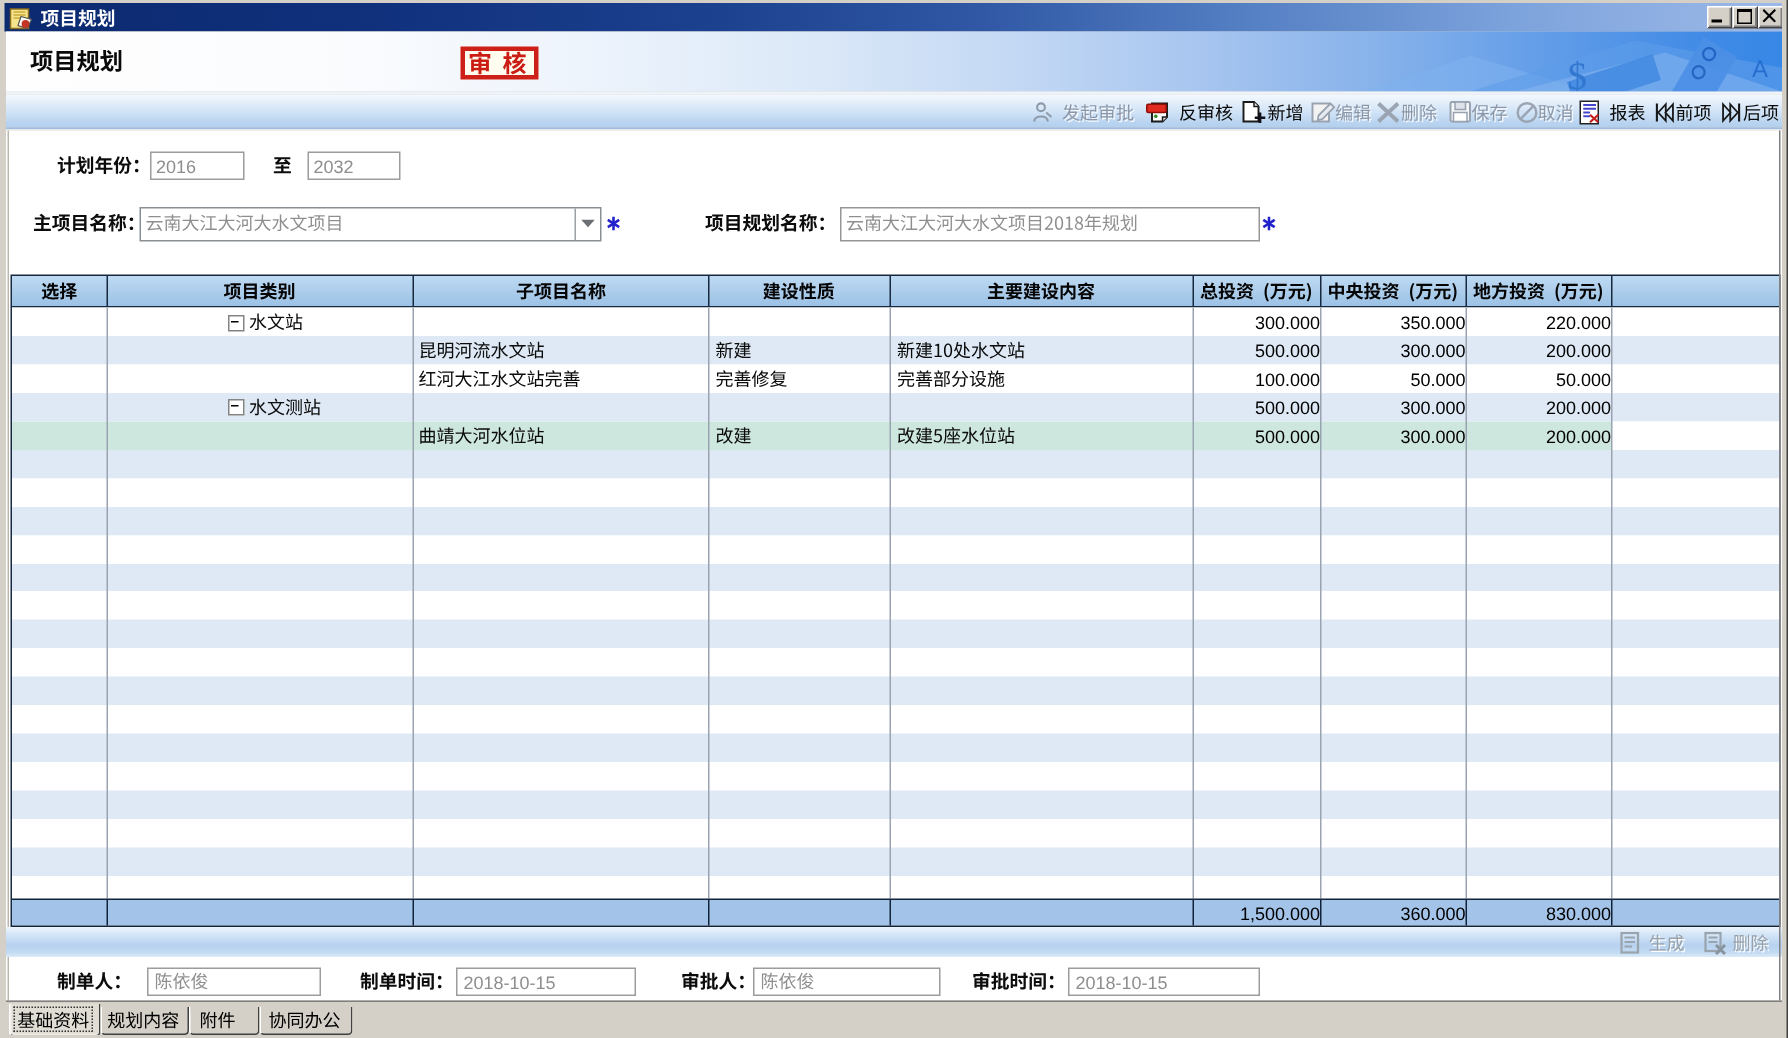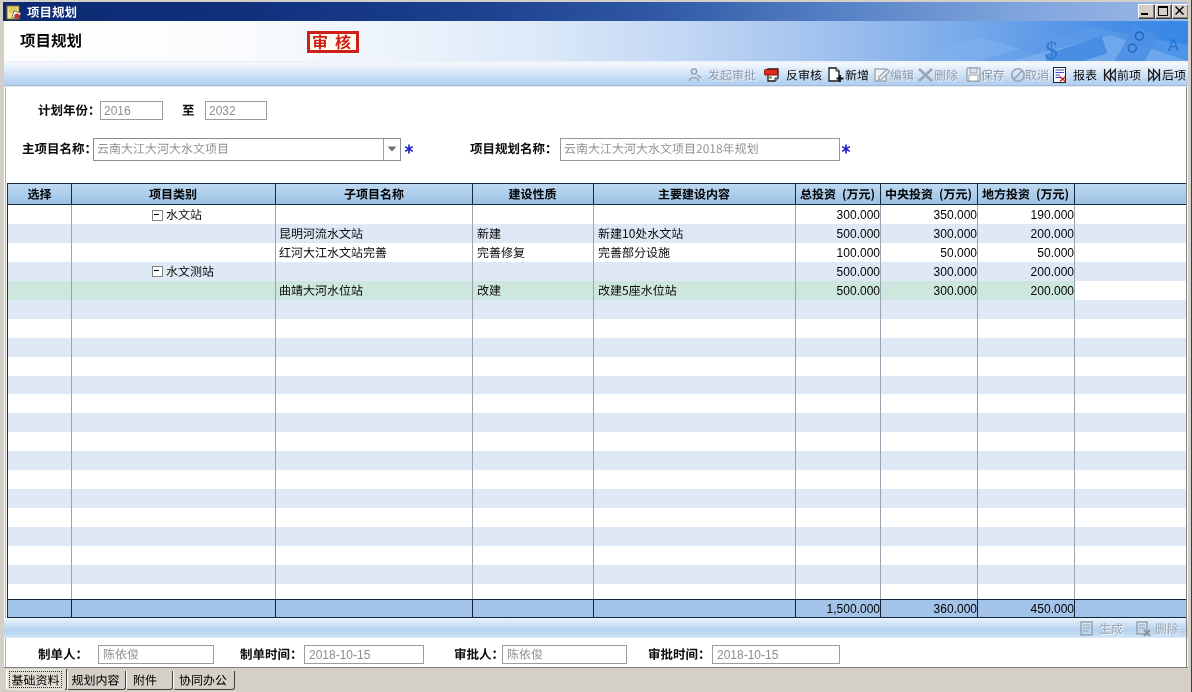--- a/index.html
+++ b/index.html
@@ -133,21 +133,21 @@
  <div class="abs" style="left:71px;top:600px;width:1px;height:17px;background:#10233a;"></div>
     <div class="abs" style="left:275px;top:600px;width:1px;height:17px;background:#10233a;"></div>
     <div class="abs" style="left:472px;top:600px;width:1px;height:17px;background:#10233a;"></div>
     <div class="abs" style="left:593px;top:600px;width:1px;height:17px;background:#10233a;"></div>
     <div class="abs" style="left:795px;top:600px;width:1px;height:17px;background:#10233a;"></div>
     <div class="abs" style="left:880px;top:600px;width:1px;height:17px;background:#10233a;"></div>
     <div class="abs" style="left:977px;top:600px;width:1px;height:17px;background:#10233a;"></div>
     <div class="abs" style="left:1074px;top:600px;width:1px;height:17px;background:#10233a;"></div>
  <div class="num" style="left:795px;top:602px;width:85px;">1,500.000</div>
  <div class="num" style="left:880px;top:602px;width:97px;">360.000</div>
- <div class="num" style="left:977px;top:602px;width:97px;">450.000</div>
+ <div class="num" style="left:977px;top:602px;width:97px;">830.000</div>
 
  <div class="abs" style="left:4px;top:618px;width:1184px;height:20px;background:linear-gradient(180deg,#eef5fc 0%,#d4e5f7 25%,#b7d2ef 60%,#c2daf2 85%,#dcebf8 100%);"></div>
 
  <div class="abs" style="left:98px;top:645px;width:114px;height:17px;background:#fff;border:1px solid #9c9c9c;"></div>
  <div class="abs" style="left:304px;top:645px;width:118px;height:17px;background:#fff;border:1px solid #9c9c9c;"></div>
  <div class="num" style="left:309px;top:648px;text-align:left;color:#8e8e8e;">2018-10-15</div>
  <div class="abs" style="left:502px;top:645px;width:123px;height:17px;background:#fff;border:1px solid #9c9c9c;"></div>
  <div class="abs" style="left:712px;top:645px;width:126px;height:17px;background:#fff;border:1px solid #9c9c9c;"></div>
  <div class="num" style="left:717px;top:648px;text-align:left;color:#8e8e8e;">2018-10-15</div>
 
@@ -218,21 +218,21 @@
 <path d="M3 4 L10 4 M3 7 L10 7 M3 10 L8 10" stroke="#9aa4ae" stroke-width="1.2"></path>
     </svg>
     <svg class="abs" style="left:1136px;top:621px" width="15" height="16" viewBox="0 0 15 16">
 <rect x="1" y="1" width="10" height="12" fill="none" stroke="#9aa4ae" stroke-width="1.5"></rect>
 <path d="M3 4 L9 4 M3 7 L9 7" stroke="#9aa4ae" stroke-width="1.2"></path>
 <path d="M8 9 L14 15 M14 9 L8 15" stroke="#8a949e" stroke-width="2"></path>
     </svg>
 
  <div class="num" style="left:795px;top:208.0px;width:85px;">300.000</div>
     <div class="num" style="left:880px;top:208.0px;width:97px;">350.000</div>
-    <div class="num" style="left:977px;top:208.0px;width:97px;">190.000</div>
+    <div class="num" style="left:977px;top:208.0px;width:97px;">220.000</div>
     <div class="num" style="left:795px;top:226.9px;width:85px;">500.000</div>
     <div class="num" style="left:880px;top:226.9px;width:97px;">300.000</div>
     <div class="num" style="left:977px;top:226.9px;width:97px;">200.000</div>
     <div class="num" style="left:795px;top:245.9px;width:85px;">100.000</div>
     <div class="num" style="left:880px;top:245.9px;width:97px;">50.000</div>
     <div class="num" style="left:977px;top:245.9px;width:97px;">50.000</div>
     <div class="num" style="left:795px;top:264.8px;width:85px;">500.000</div>
     <div class="num" style="left:880px;top:264.8px;width:97px;">300.000</div>
     <div class="num" style="left:977px;top:264.8px;width:97px;">200.000</div>
     <div class="num" style="left:795px;top:283.8px;width:85px;">500.000</div>

